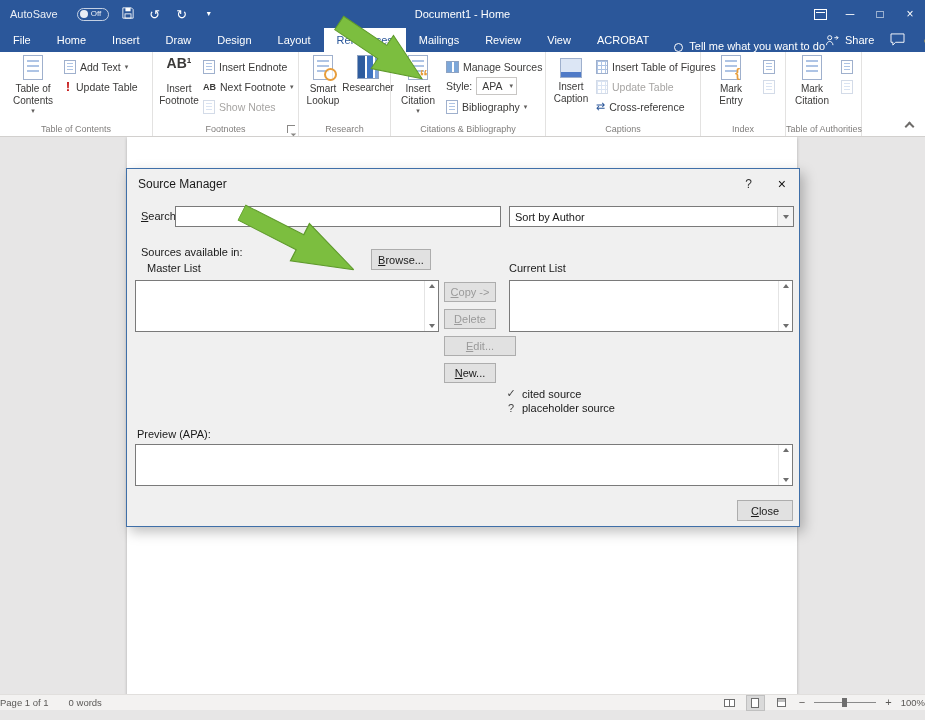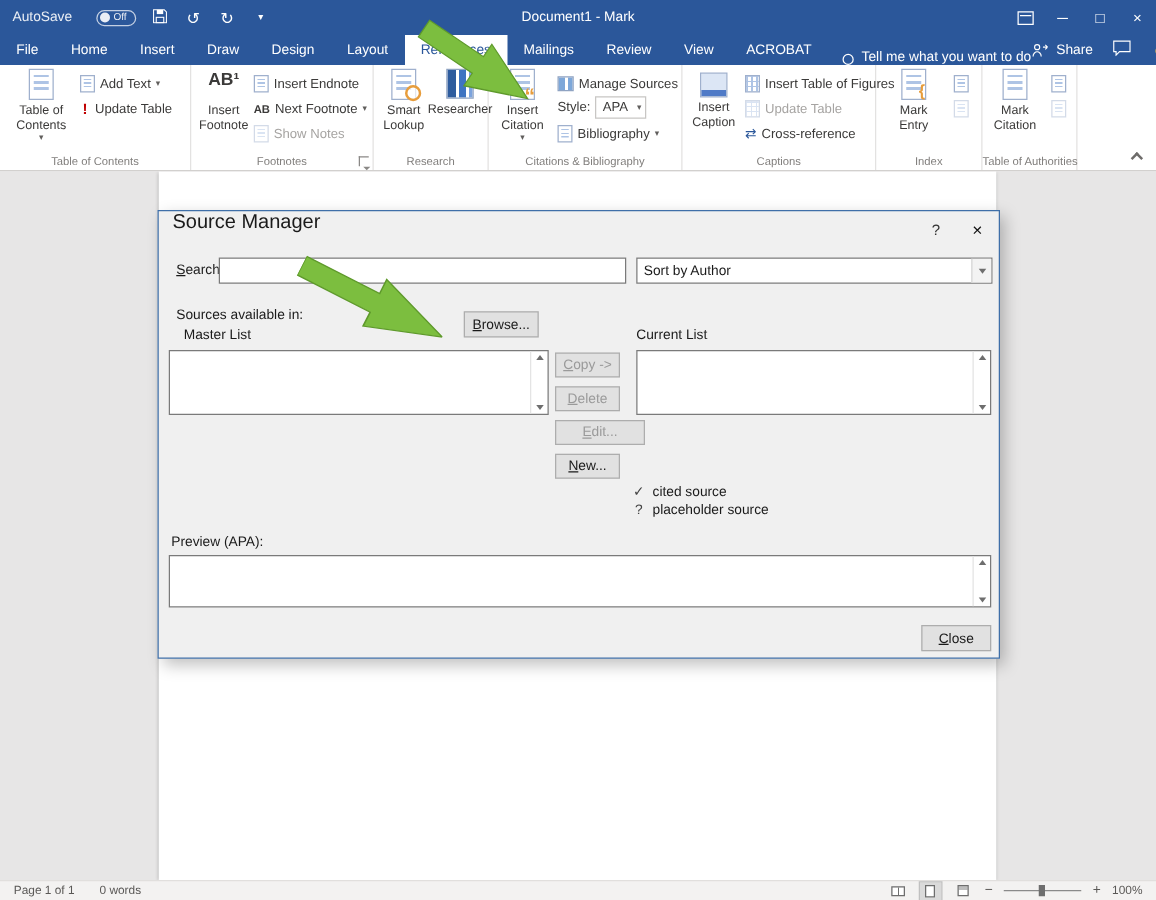--- a/index.html
+++ b/index.html
@@ -86,22 +86,22 @@
               border-left:2px solid #6e6c6a; border-top:2px solid #6e6c6a; transform:rotate(45deg); }
 
   
   .page { position:absolute; left:127px; top:137px; width:670px; height:567px; background:#fff;
           box-shadow:0 1px 3px rgba(0,0,0,.25); z-index:1; }
 
   
   .dialog { position:absolute; left:126px; top:168px; width:674px; height:359px; background:#f0f0f0;
             border:1px solid #3f6fa8; box-shadow:4px 5px 12px rgba(0,0,0,.25); z-index:40;
             font-size:11px; color:#1a1a1a; }
-  .dlg-title { position:absolute; top:0; left:0; right:0; height:30px; display:flex; align-items:flex-start;
-               padding:0 11px; font-size:16px; }
+  .dlg-title { position:absolute; top:0; left:0; right:0; height:30px; display:flex; align-items:center;
+               padding:0 11px; font-size:12px; }
   .dlg-help { position:absolute; right:47px; top:8px; font-size:12px; color:#333; }
   .dlg-close { position:absolute; right:13px; top:7px; font-size:14px; color:#111; }
   .dlg-label { position:absolute; white-space:nowrap; }
   .mn { display:inline-block; }
   .mn::first-letter { text-decoration:underline; }
   .textbox { position:absolute; background:#fff; border:1px solid #7a7a7a; font:11px "Liberation Sans",sans-serif; padding:0 4px; }
   .listbox { position:absolute; background:#fff; border:1px solid #7a7a7a; }
   .rail { position:absolute; top:0; bottom:0; right:0; width:14px; border-left:1px solid #e4e4e4;
           display:flex; flex-direction:column; justify-content:space-between; align-items:center; padding:3px 0; }
   .tri-up { width:0; height:0; border-left:3px solid transparent; border-right:3px solid transparent; border-bottom:4px solid #6e6e6e; }
@@ -109,23 +109,23 @@
   .combo { position:absolute; background:#fff; border:1px solid #7a7a7a; display:flex; align-items:center; }
   .combo-text { flex:1; padding-left:5px; }
   .combo-arrow { width:16px; align-self:stretch; border-left:1px solid #d5d5d5; display:flex; align-items:center; justify-content:center; background:#f3f3f3; }
   .btn { position:absolute; background:#e1e1e1; border:1px solid #adadad; display:flex; align-items:center;
          justify-content:center; font-size:11px; color:#1a1a1a; }
   .btn.disabled { color:#9a9a9a; }
   .legend-row { position:absolute; display:flex; gap:6px; align-items:center; }
   .legend-mark { width:10px; text-align:center; color:#444; }
 
   
-  .statusbar { position:absolute; bottom:0; left:0; right:0; height:16px; background:#f3f2f1;
+  .statusbar { position:absolute; bottom:10px; left:0; right:0; height:16px; background:#f3f2f1;
                border-top:1px solid #e1dfdd; display:flex; align-items:center; font-size:9.5px;
-               color:#5a5856; padding:0 11px; z-index:20;gap:28px; }
+               color:#5a5856; padding:0 0; z-index:20;gap:28px; }
   .sb-left { display:flex; gap:20px; }
   .sb-right { margin-left:auto; display:flex; align-items:center; gap:9px; }
   .view-ic { width:17px; height:14px; display:flex; align-items:center; justify-content:center; }
   .view-ic.active { background:#dadada; outline:1px solid #c0c0c0; }
   .vp { width:8px; height:10px; border:1px solid #6e6e6e; background:#fff; }
   .vb { width:11px; height:8px; border:1px solid #6e6e6e; background:linear-gradient(90deg,#fff 0 4px,#6e6e6e 4px 5px,#fff 5px); }
   .vw { width:9px; height:9px; border:1px solid #6e6e6e; background:linear-gradient(#bdbdbd 0 3px,#fff 3px); }
   .zoomtrack { width:62px; height:1px; background:#8a8a8a; position:relative; }
   .zoomtrack::before { content:""; position:absolute; left:30px; top:-3px; width:1px; height:7px; background:#8a8a8a; }
   .zoomthumb { position:absolute; left:28px; top:-4px; width:5px; height:9px; background:#6e6e6e; }
@@ -154,21 +154,21 @@
         <svg width="12" height="12" viewBox="0 0 14 14">
           <path d="M1 1h10l2 2v10H1z" fill="none" stroke="#fff"></path>
           <rect x="4" y="1" width="6" height="4" fill="#fff"></rect>
           <rect x="3.5" y="8" width="7" height="5" fill="none" stroke="#fff"></rect>
         </svg>
       </span>
       <span class="qat-btn">↺</span>
       <span class="qat-btn">↻</span>
       <span class="qat-btn qat-caret">▾</span>
     </div>
-    <div class="tb-title">Document1  -  Mark</div>
+    <div class="tb-title">Document1  -  Home</div>
     <div class="tb-right">
       <span class="user-name">Mihaela Vorvoreanu</span>
       <span class="win-btn">
         <span class="rdo-ic"></span>
       </span>
       <span class="win-btn">─</span>
       <span class="win-btn">□</span>
       <span class="win-btn">×</span>
     </div>
   </div>

